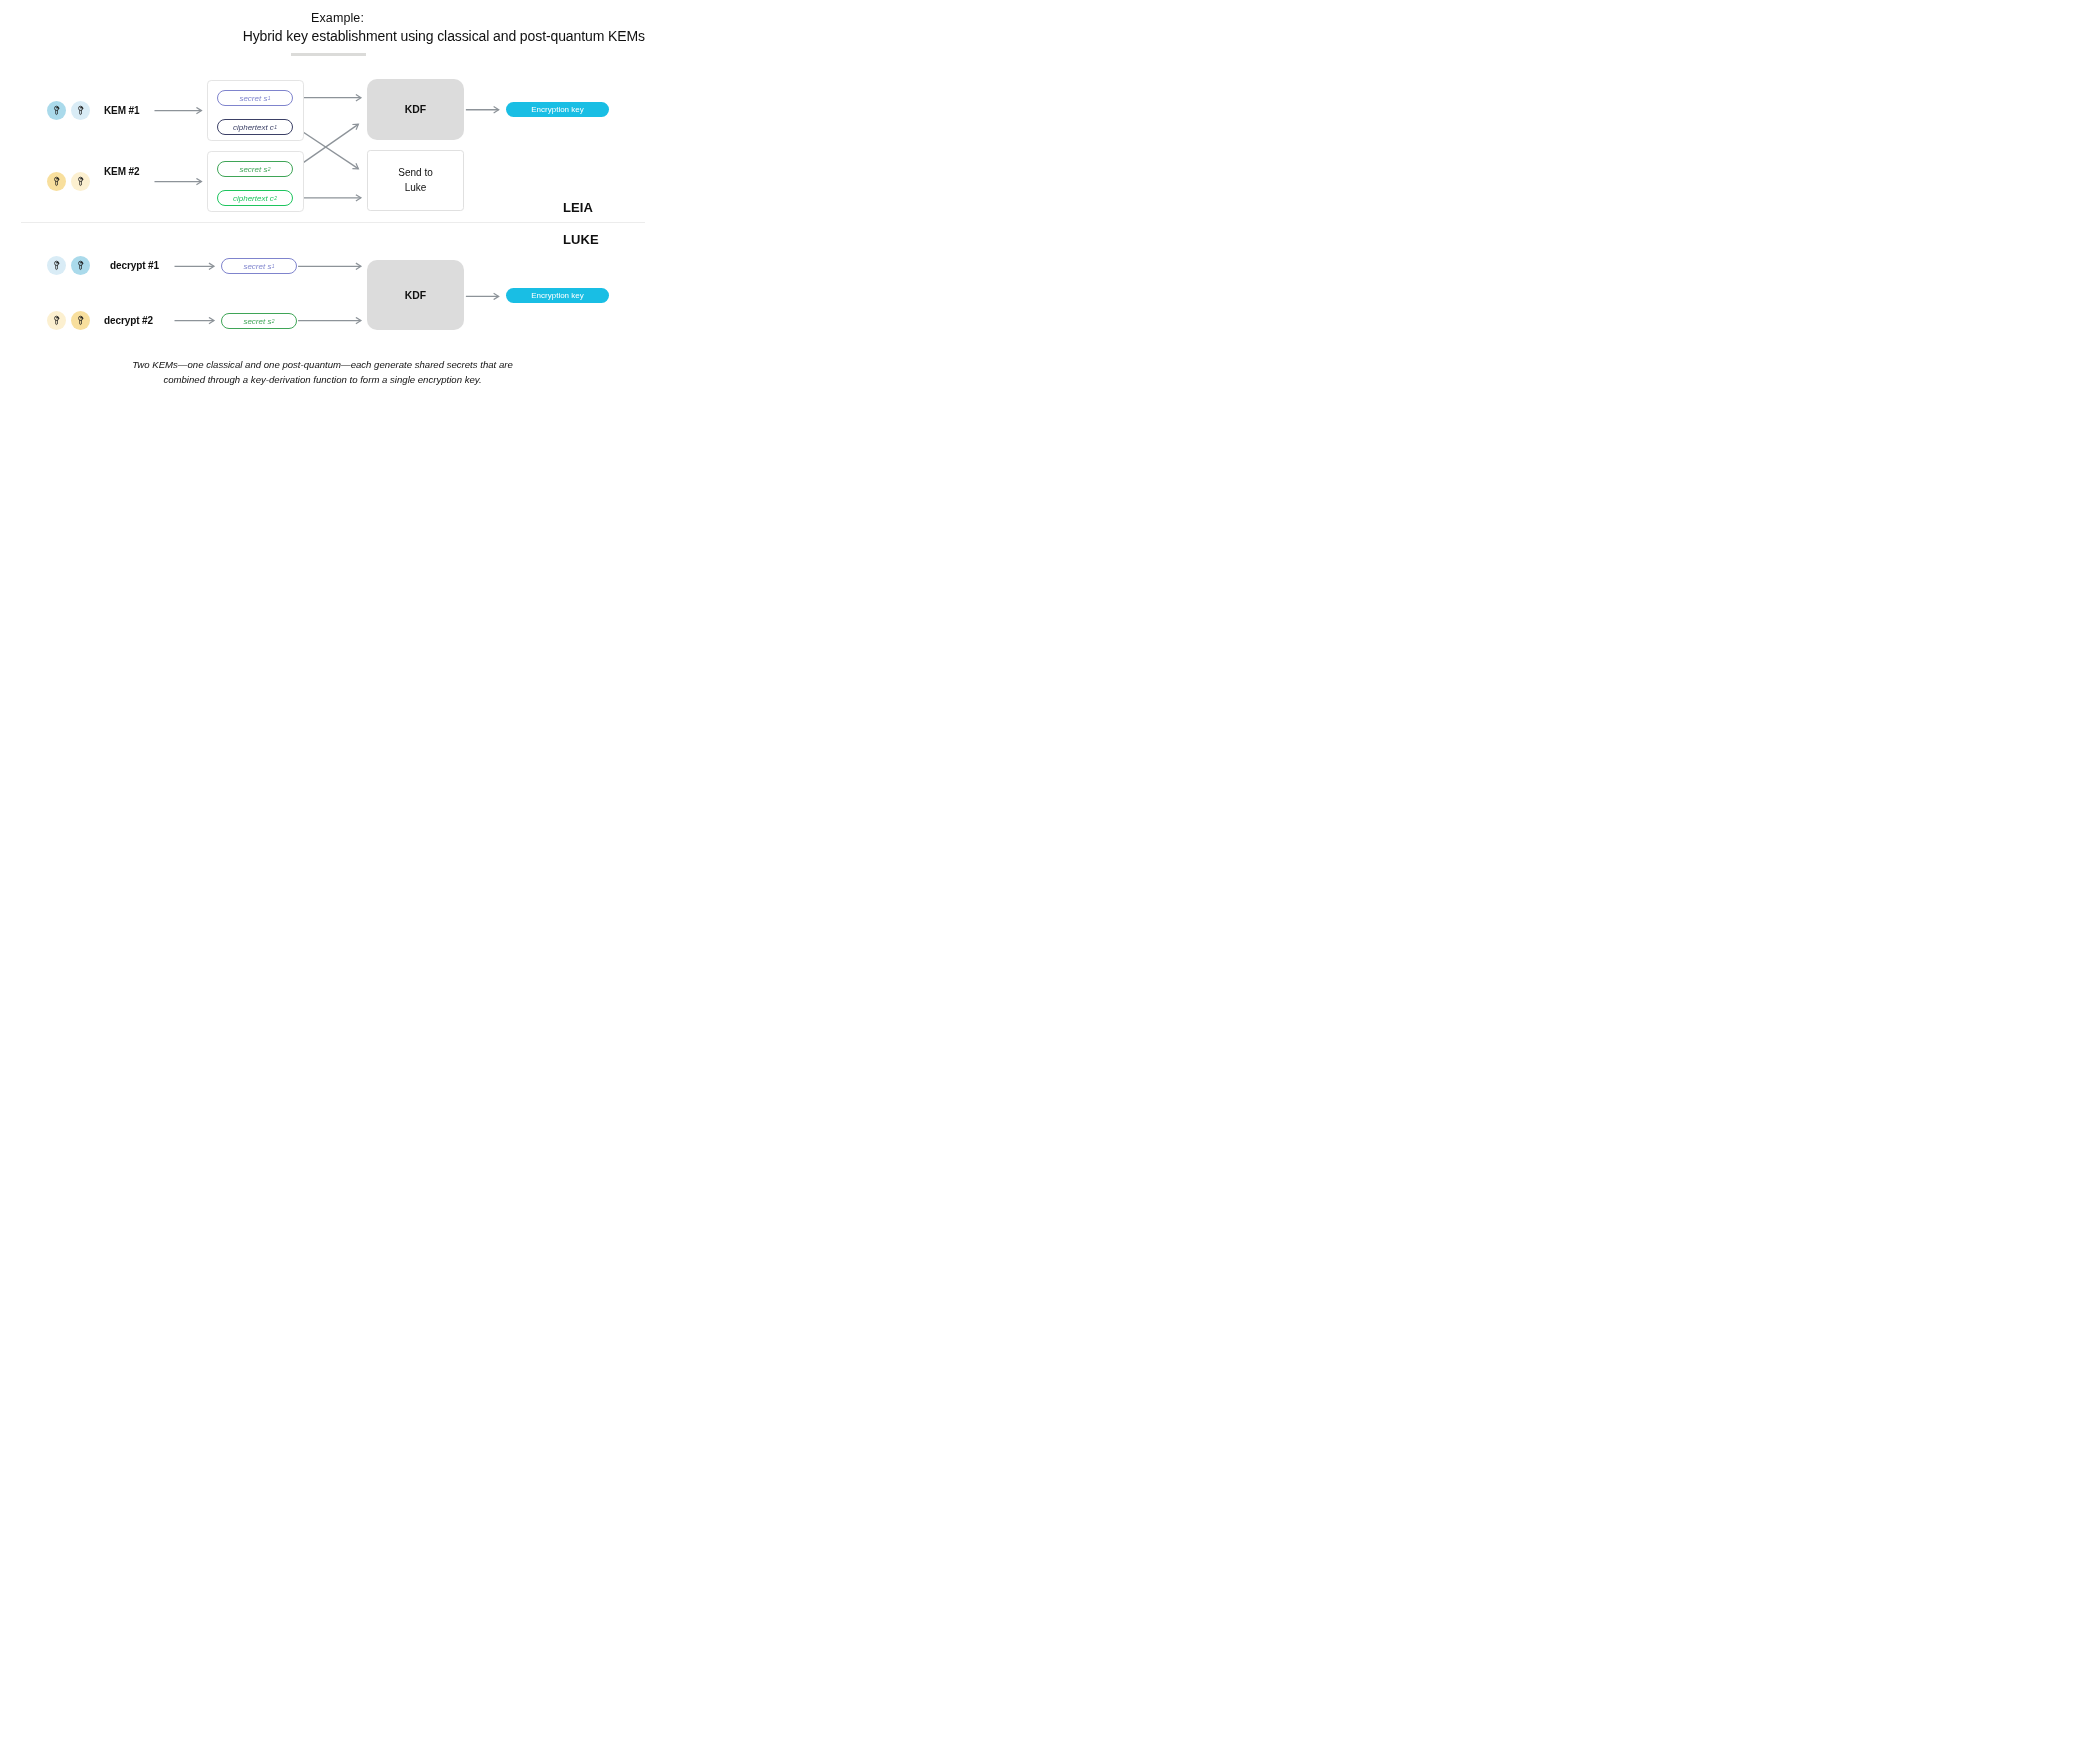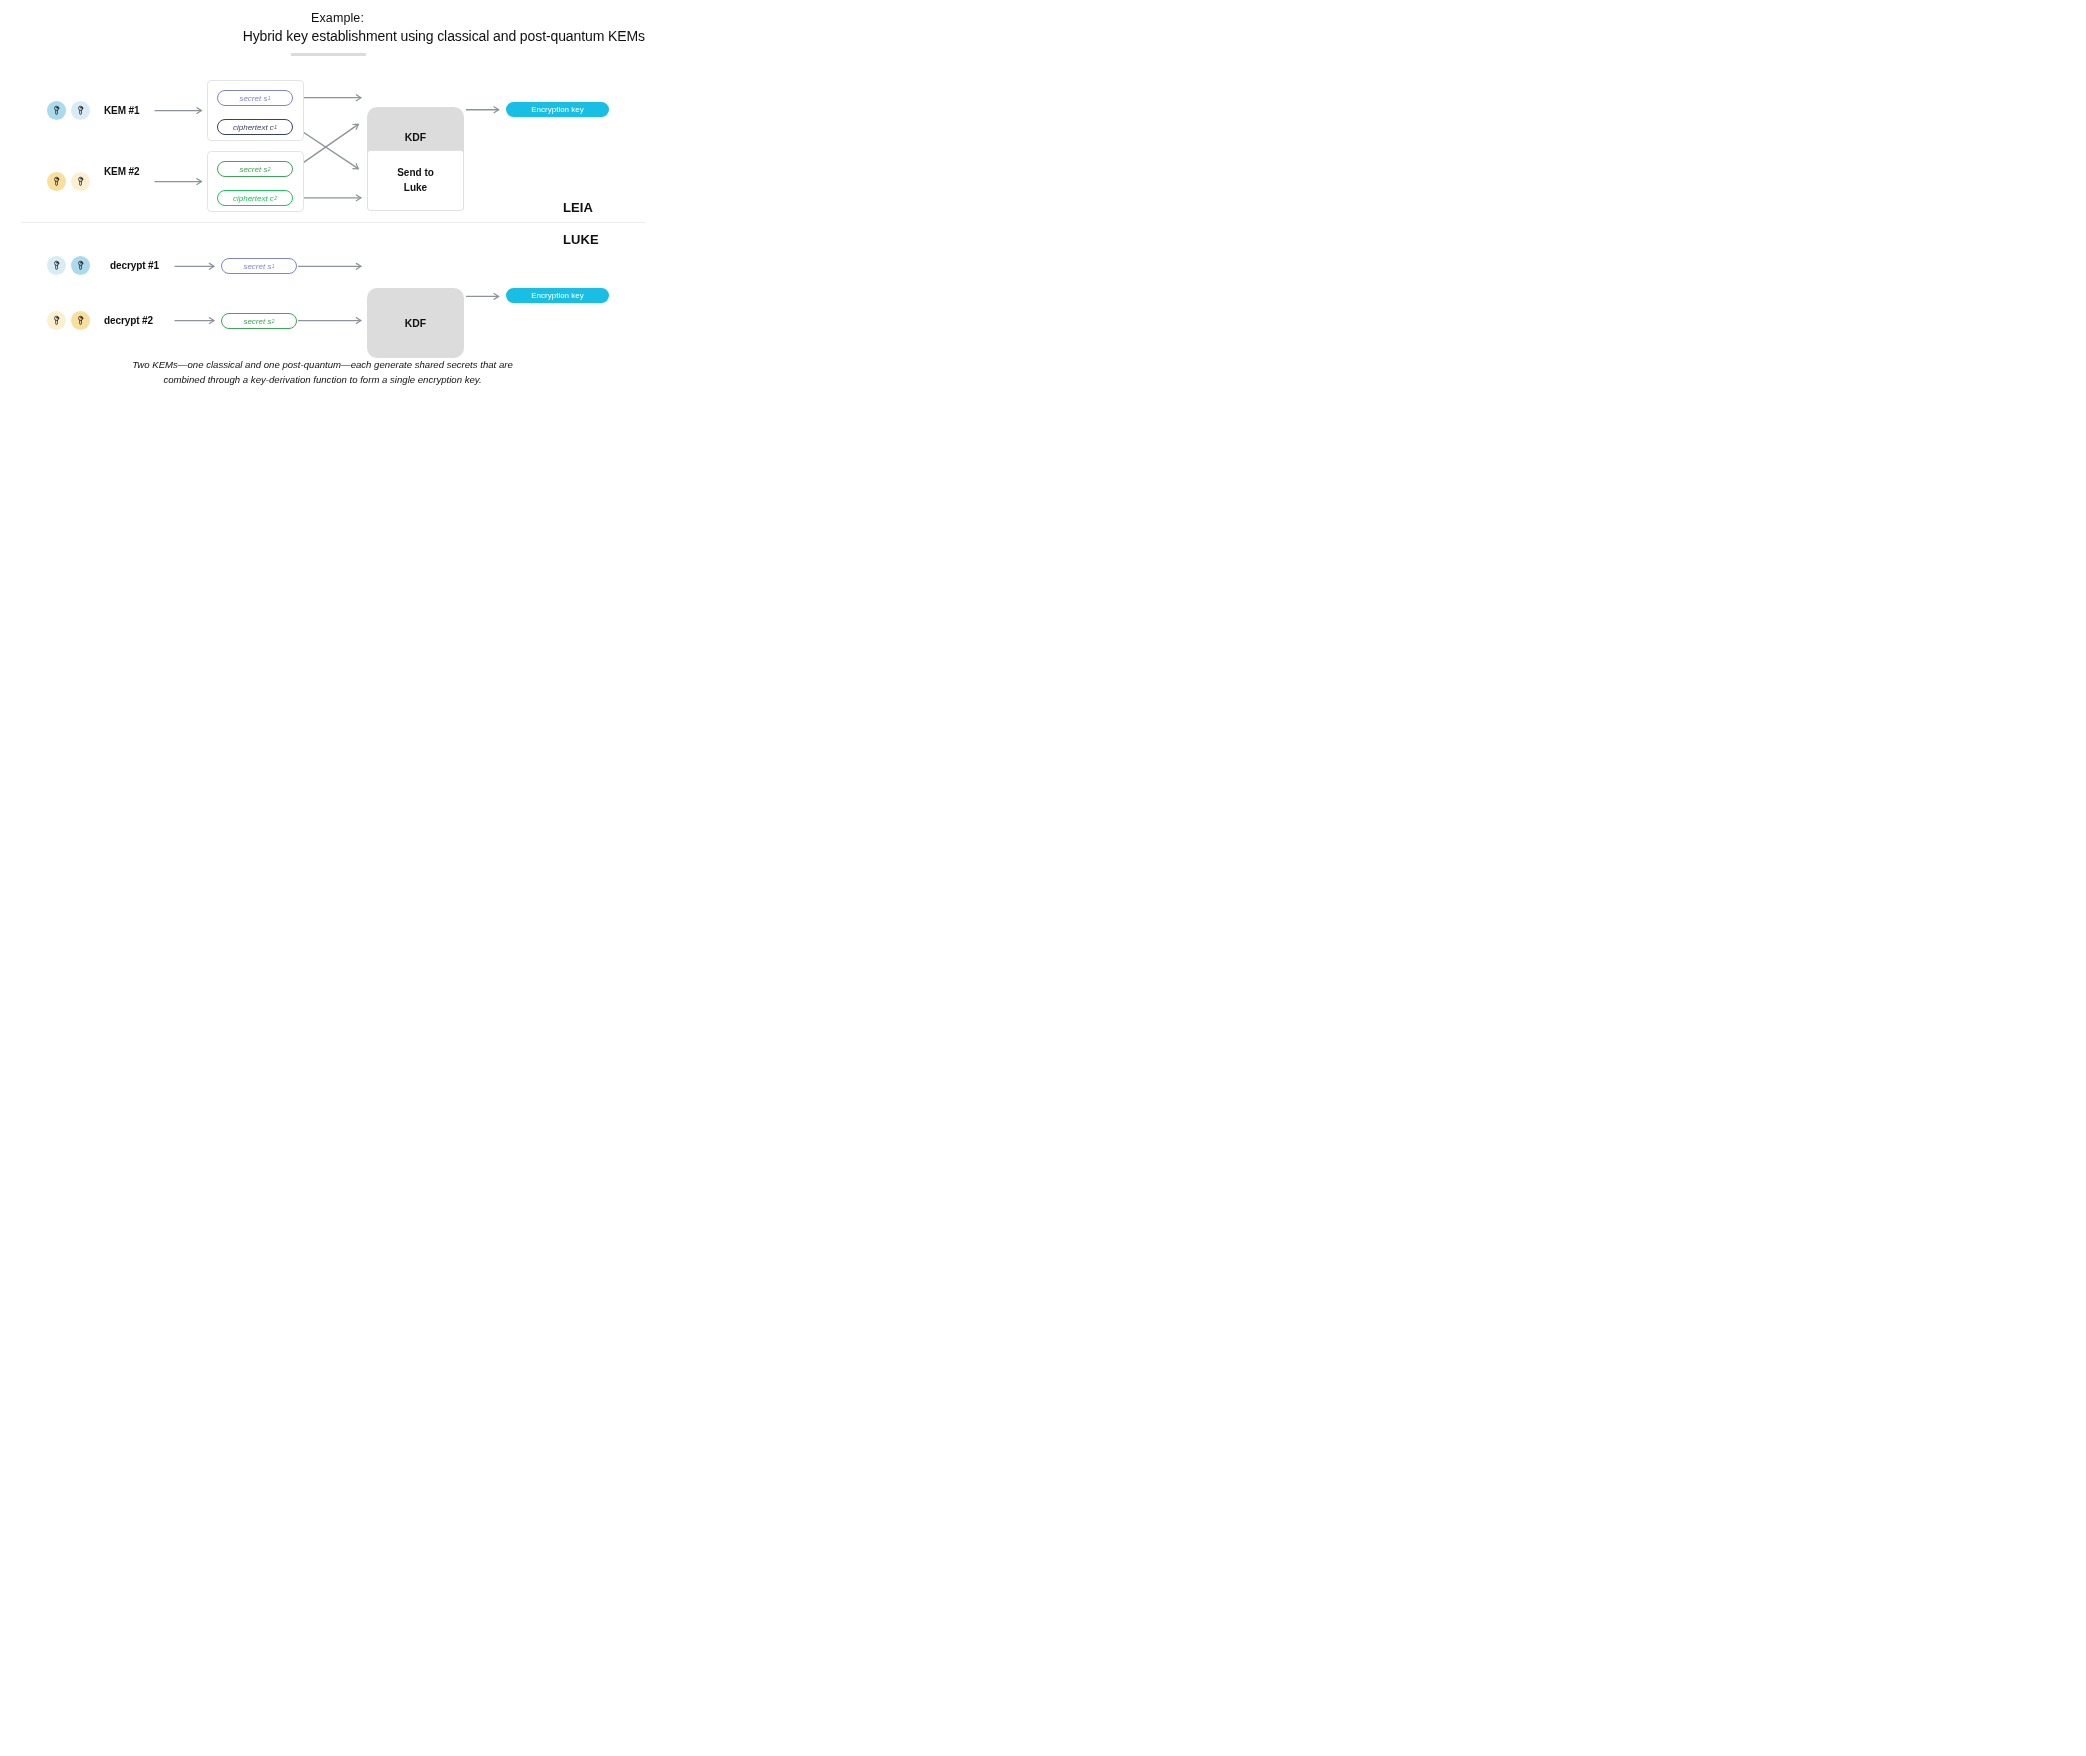--- a/index.html
+++ b/index.html
@@ -41,24 +41,24 @@
   .pill{position:absolute;width:76px;height:16px;border-radius:8px;background:#fff;
     display:flex;align-items:center;justify-content:center;font-size:8px;font-style:italic;}
   .pill sub{font-size:5px;line-height:0;vertical-align:-0.4em;margin-left:0.4px;}
   .pill-purple{border:0.8px solid var(--purple);color:var(--purple);}
   .pill-navy{border:0.8px solid var(--navy);color:var(--navy);}
   .pill-green-med{border:0.8px solid var(--green_med);color:var(--green_med);}
   .pill-green-bright{border:0.8px solid var(--green_bright);color:var(--green_bright);}
 
   .kdf-box{position:absolute;background:var(--kdf_bg);border-radius:10px;
     display:flex;align-items:center;justify-content:center;
-    font-size:10.4px;font-weight:700;margin-top:28px;}
+    font-size:10.4px;font-weight:700;}
   .send-box{position:absolute;background:#fff;border:0.6px solid var(--box_border);
     border-radius:3.3px;display:flex;flex-direction:column;align-items:center;
-    justify-content:center;font-size:10px;font-weight:700;line-height:1.45;}
+    justify-content:center;font-size:10px;font-weight:400;line-height:1.45;}
 
   .enc-pill{position:absolute;width:103px;height:15.4px;border-radius:7.7px;
     background:var(--cyan);color:#fff;display:flex;align-items:center;
     justify-content:center;font-size:8px;}
 
   .actor{position:absolute;font-size:13px;font-weight:700;letter-spacing:0.1px;}
   .divider{position:absolute;top:222px;left:20.5px;width:624px;height:0.8px;
     background:var(--divider);}
 
   .caption{position:absolute;left:0;width:100%;text-align:center;

